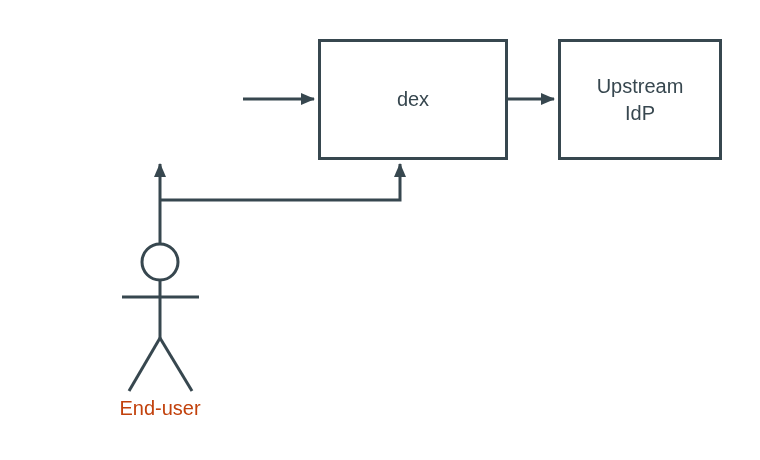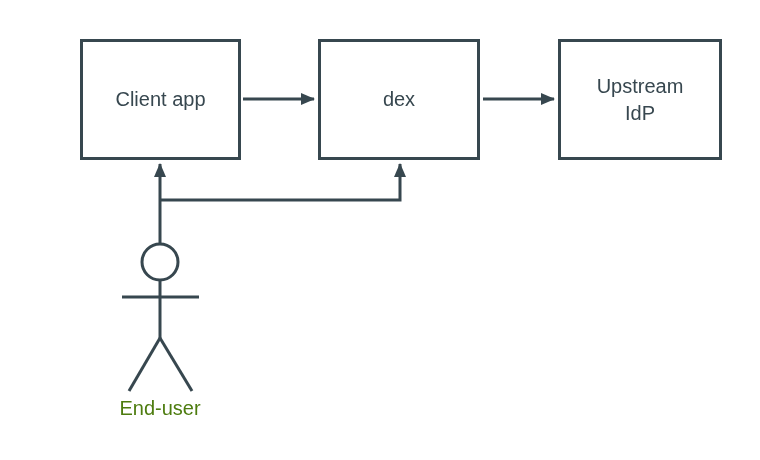--- a/index.html
+++ b/index.html
@@ -48,21 +48,21 @@
 
   .node-label { display: inline-block; }
   .node-label.narrow { max-width: 105px; text-align: center; }
 
   .actor-label {
     position: absolute;
     left: 95px;
     top: 396px;
     width: 130px;
     text-align: center;
-    color: #4d7c0f;
+    color: #c2410c;
     font-size: 20px;
     line-height: 24px;
   }
 </style>
 </head>
 <body>
 
 <div class="canvas">
 
   <svg class="connectors" viewBox="0 0 760 460">
@@ -82,25 +82,22 @@
 
     <g>
       <circle class="figure-stroke" cx="160" cy="262" r="18"></circle>
       <line class="figure-stroke" x1="160" y1="280" x2="160" y2="338"></line>
       <line class="figure-stroke" x1="122" y1="297" x2="199" y2="297"></line>
       <line class="figure-stroke" x1="160" y1="338" x2="129" y2="391"></line>
       <line class="figure-stroke" x1="160" y1="338" x2="192" y2="391"></line>
     </g>
   </svg>
 
-  <div class="node" style="left:80px; top:39px; width:161px; height:121px;">
-    <span class="node-label">Client app</span>
-  </div>
 
-  <div class="node" style="left:318px; top:39px; width:162px; height:121px;">
+  <div class="node" style="left:318px; top:39px; width:190px; height:121px;">
     <span class="node-label">dex</span>
   </div>
 
   <div class="node" style="left:558px; top:39px; width:164px; height:121px;">
     <span class="node-label narrow">Upstream IdP</span>
   </div>
 
   <div class="actor-label">End-user</div>
 
 </div>

